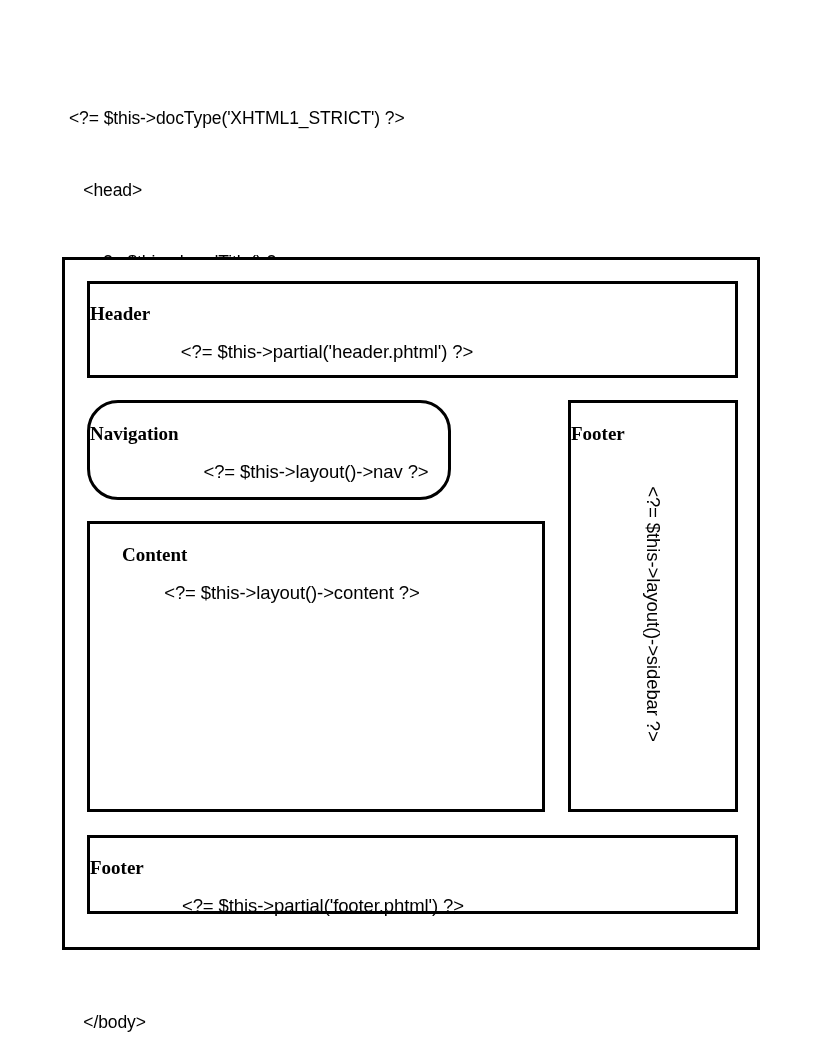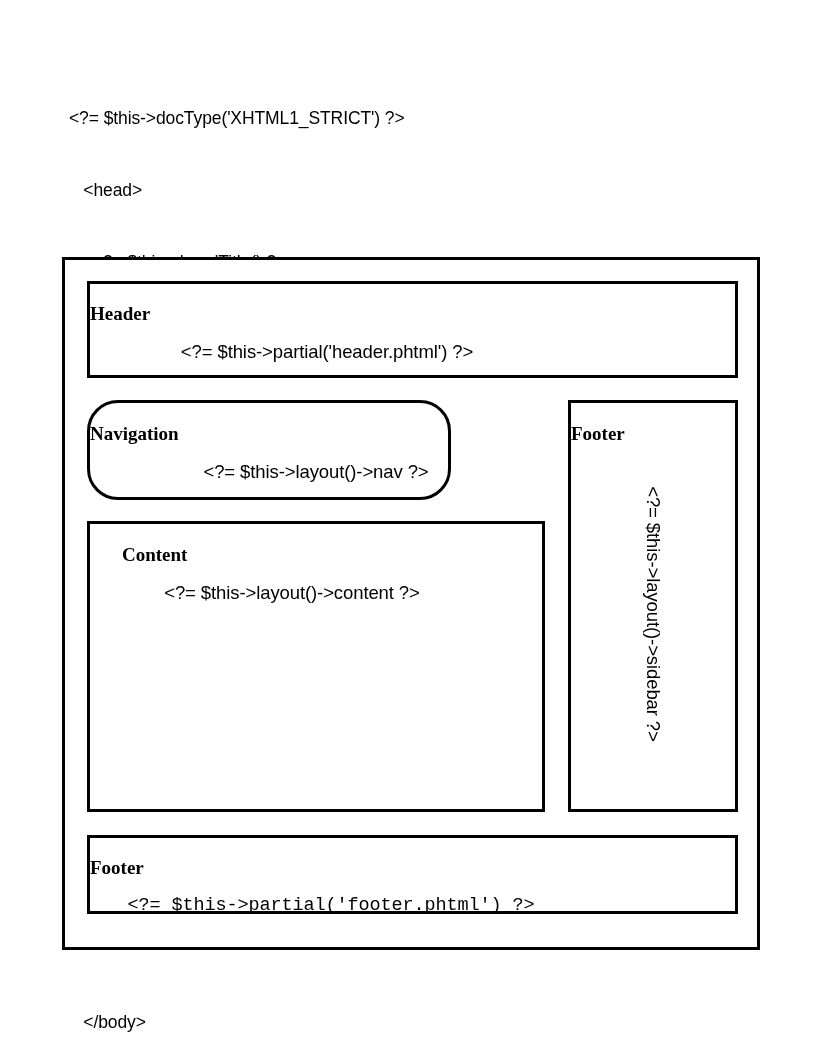--- a/index.html
+++ b/index.html
@@ -107,21 +107,21 @@
     transform: rotate(90deg);
     transform-origin: center center;
     display: inline-block;
     line-height: 22px;
     margin-top: 145px;
   }
 
   
   #panel-footer { left: 22px; top: 575px; width: 651px; height: 79px; padding-left: 44px; }
   #panel-footer .panel-title { top: 19px; }
-  #panel-footer .panel-code  { top: 57px; left: 12px; width: 458px; font-family: Liberation Mono, monospace; }
+  #panel-footer .panel-code  { top: 57px; left: 4px; width: 458px; }
 </style>
 </head>
 <body>
 
 <div id="page">
 
   <div id="top-code" class="codeblock">
     <span class="codeline">&lt;?= $this-&gt;docType('XHTML1_STRICT') ?&gt;</span>
     <span class="codeline">   &lt;head&gt;</span>
     <span class="codeline">     &lt;?= $this-&gt;headTitle() ?&gt;</span>

